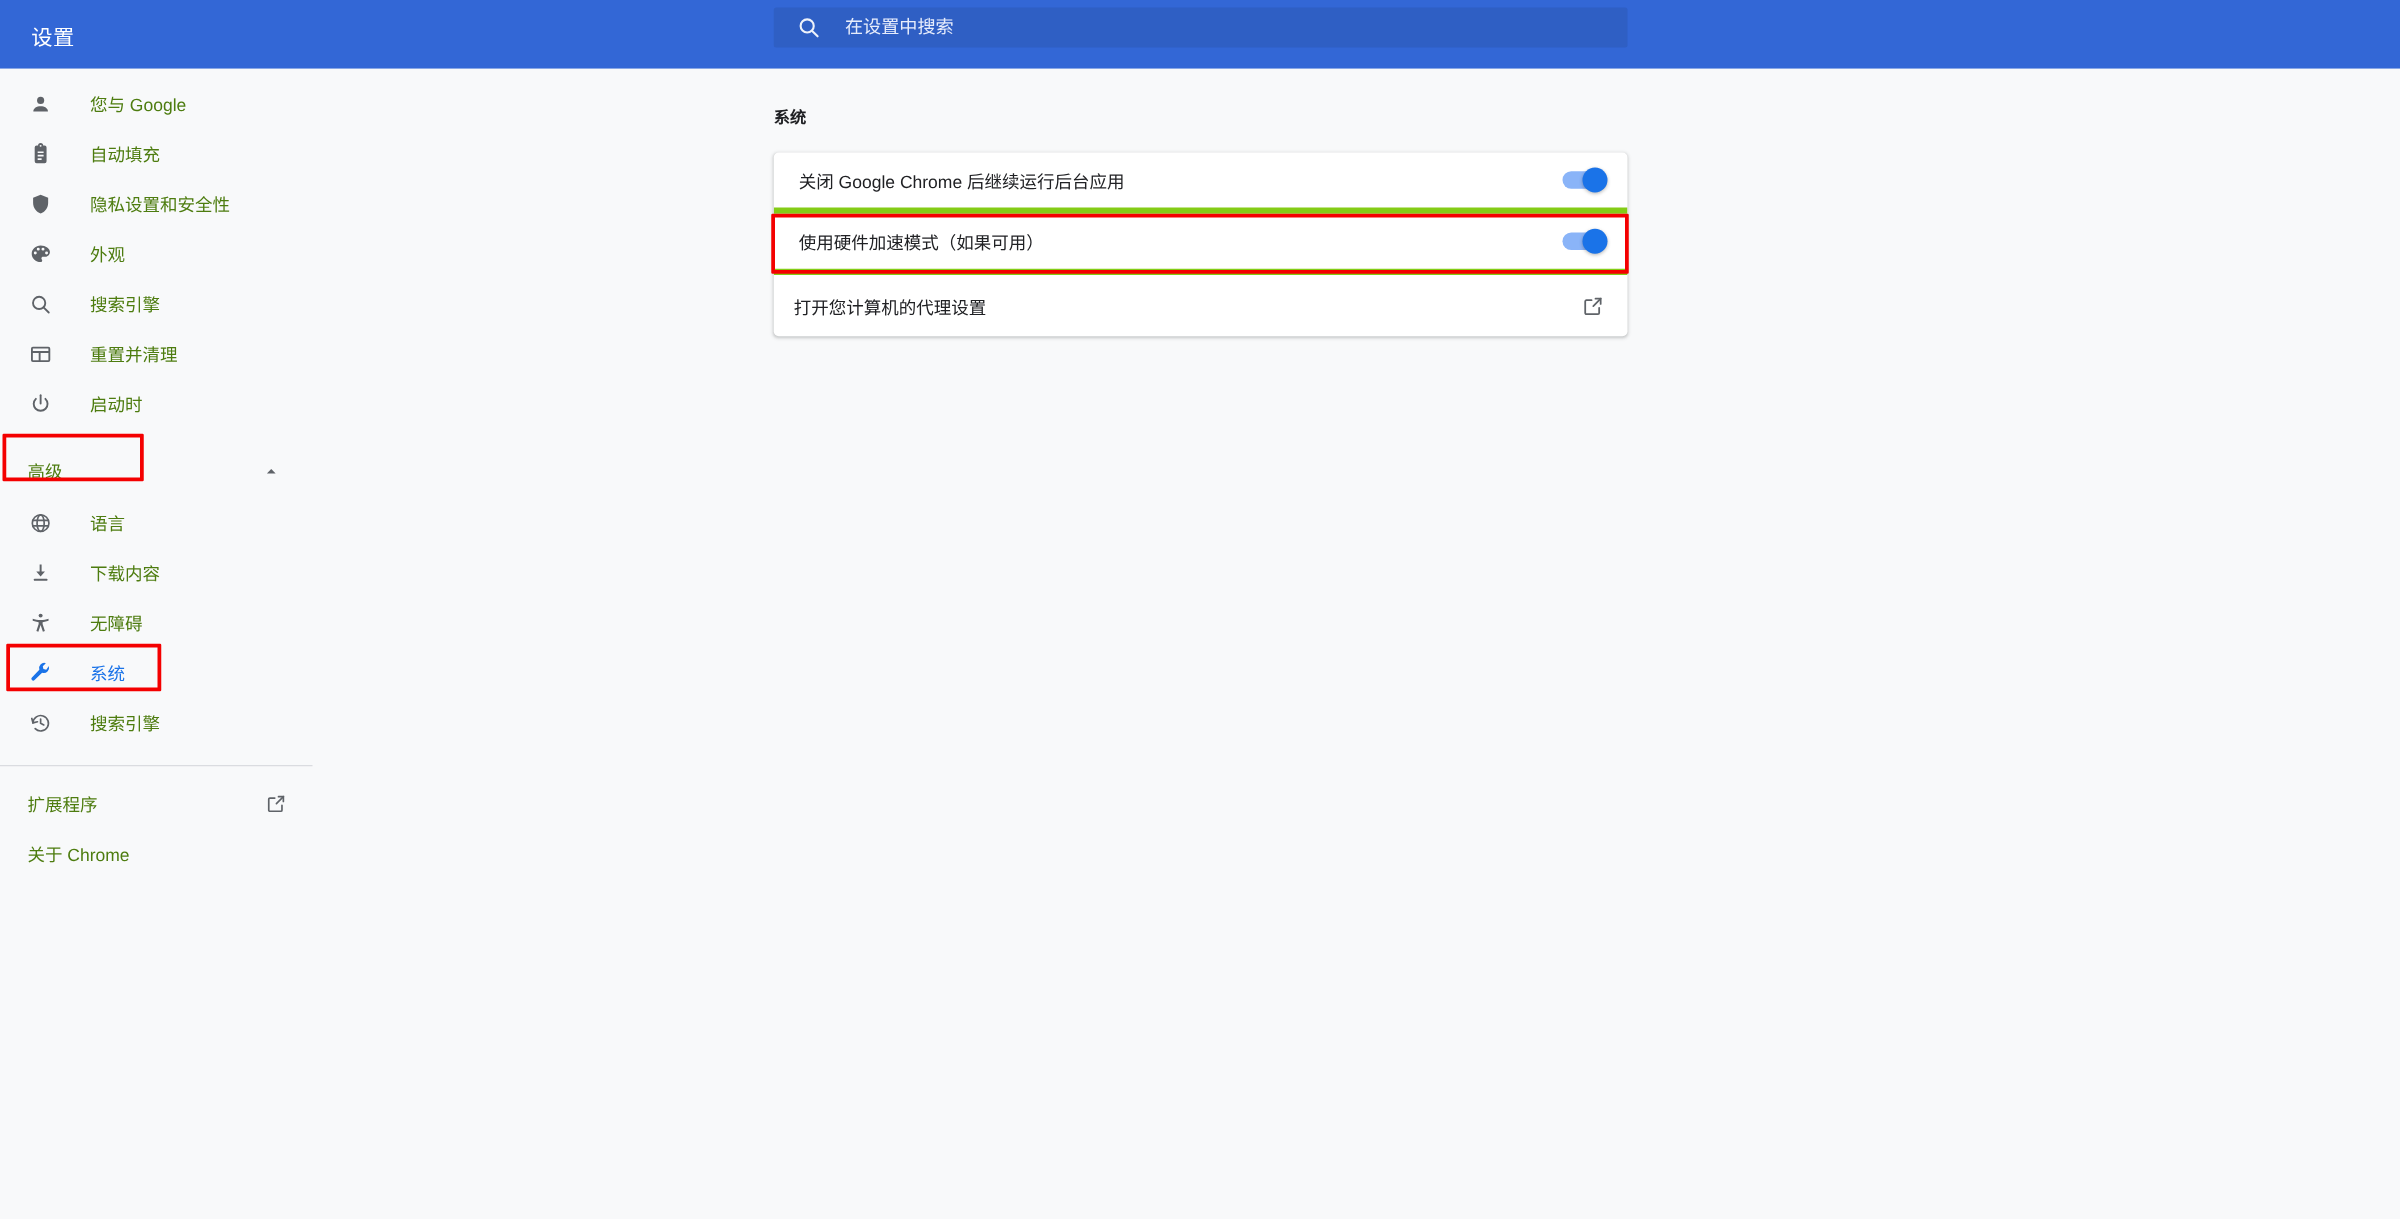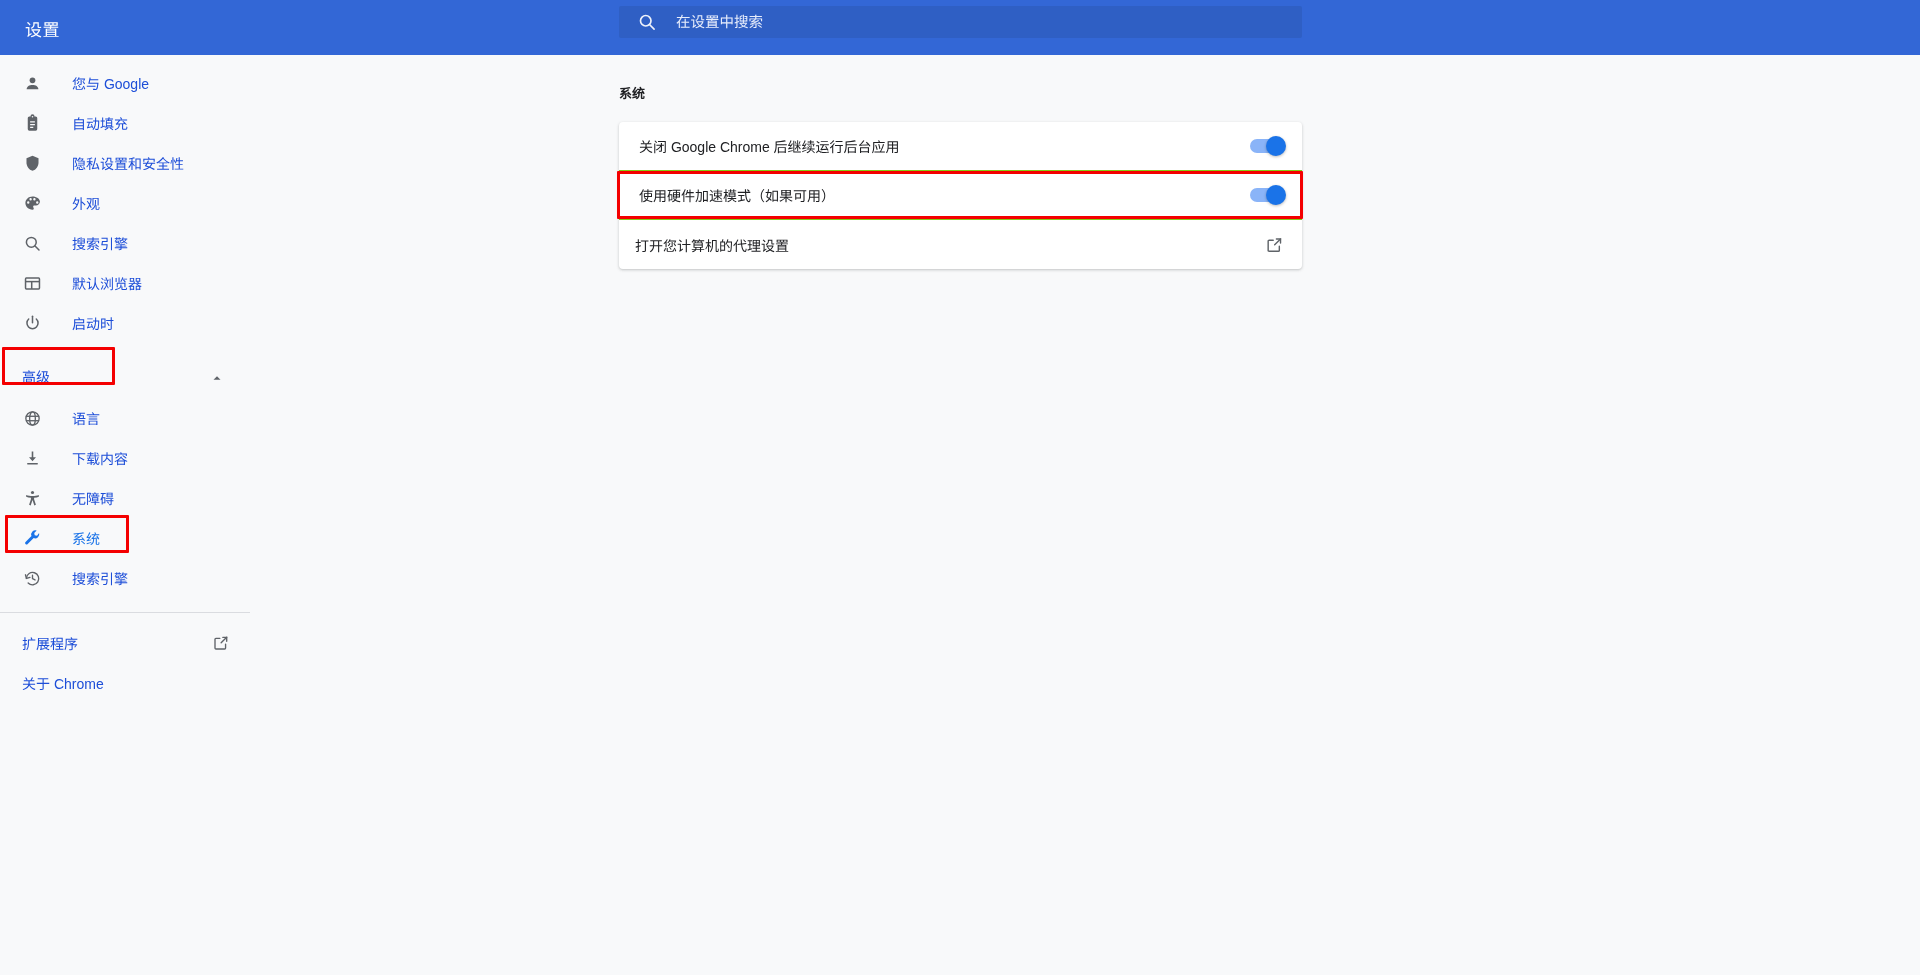--- a/index.html
+++ b/index.html
@@ -78,21 +78,21 @@
     flex: none;
     display: flex;
     align-items: center;
     justify-content: center;
     color: #5f6368;
   }
   .nav-icon svg { display: block; }
   .nav-label {
     margin-left: 30px;
     font-size: 14px;
-    color: #1d4ed8;
+    color: #4d7c0f;
     white-space: nowrap;
   }
   .nav-item.active .nav-icon { color: #1a73e8; }
   .nav-item.active .nav-label { color: #1a73e8; }
 
   .nav-item.group-header { padding-left: 22px; }
   .nav-item.group-header .nav-label { margin-left: 0; }
   .collapse-chevron {
     position: absolute;
     right: 77px;
@@ -155,21 +155,21 @@
     border-radius: 4px;
     box-shadow: 0 1px 2px rgba(60,64,67,.18), 0 1px 3px 1px rgba(60,64,67,.08);
     overflow: hidden;
   }
   .card-row {
     position: relative;
     height: 49px;
     display: flex;
     align-items: center;
     padding: 0 20px 0 20px;
-    border-bottom: 1px solid #84cc16;
+    border-bottom: 5px solid #84cc16;
     cursor: pointer;
   }
   .card-row:last-child { border-bottom: none; padding-left: 16px; }
   .row-label {
     font-size: 14px;
     color: #202124;
     white-space: nowrap;
   }
   .row-right {
     position: absolute;
@@ -276,21 +276,21 @@
   </div>
 
   <div class="nav-item">
     <span class="nav-icon">
       <svg viewBox="0 0 24 24" width="19" height="19" fill="none" stroke="currentColor" stroke-width="1.9">
         <rect x="3.2" y="5.2" width="17.6" height="13.6" rx="1"></rect>
         <line x1="3.2" y1="9.6" x2="20.8" y2="9.6"></line>
         <line x1="11" y1="9.6" x2="11" y2="18.8"></line>
       </svg>
     </span>
-    <span class="nav-label">默认浏览器</span>
+    <span class="nav-label">重置并清理</span>
   </div>
 
   <div class="nav-item">
     <span class="nav-icon">
       <svg viewBox="0 0 24 24" width="19" height="19" fill="none" stroke="currentColor" stroke-width="1.9" stroke-linecap="round">
         <path d="M7.2 6.4a7 7 0 1 0 9.6 0"></path>
         <line x1="12" y1="2.8" x2="12" y2="11.2"></line>
       </svg>
     </span>
     <span class="nav-label">启动时</span>

